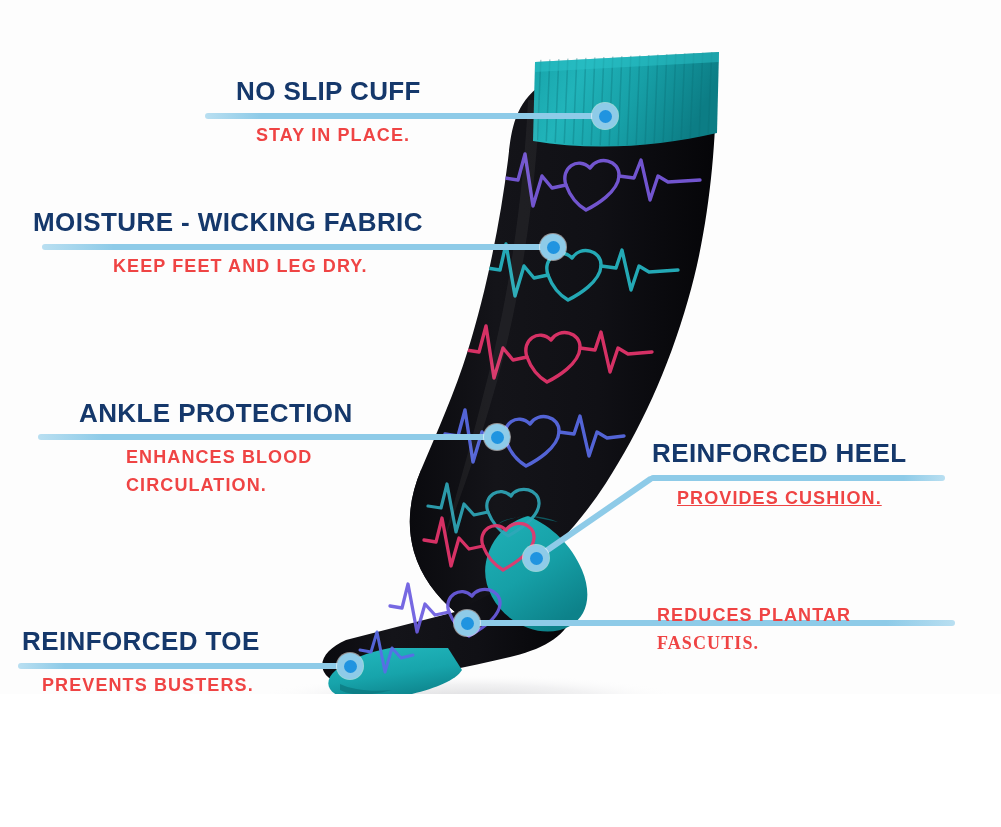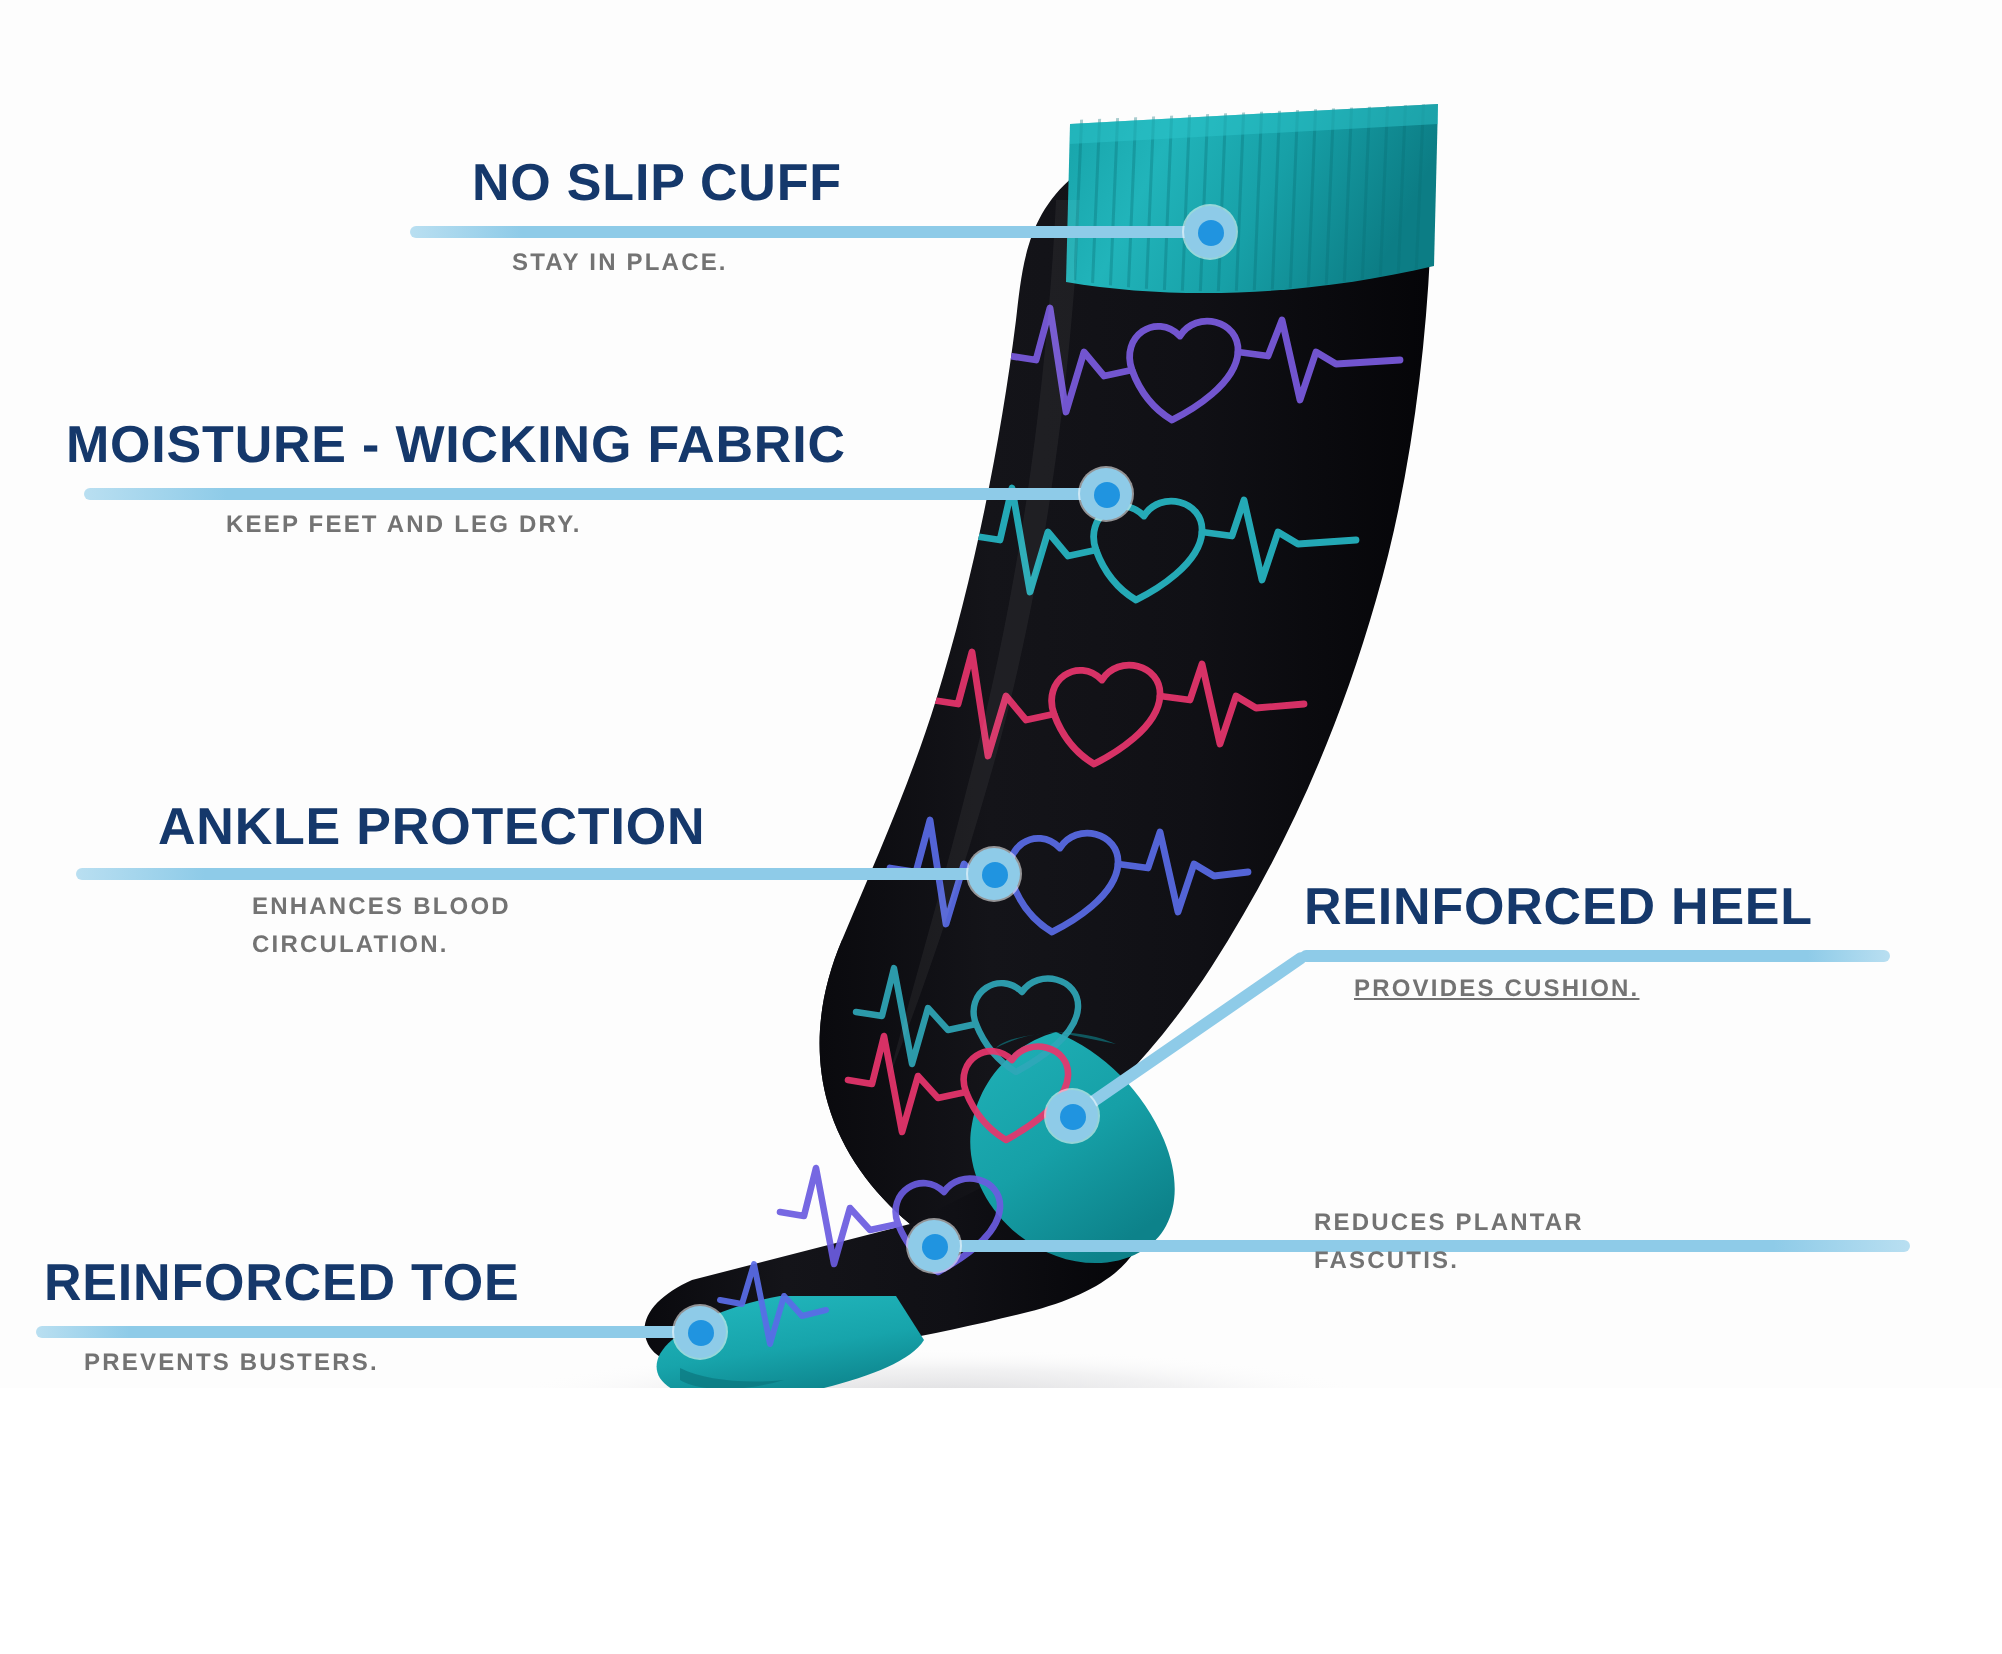--- a/index.html
+++ b/index.html
@@ -34,23 +34,23 @@
   .callout .title {
     font-size: 26px;
     font-weight: bold;
     color: #15386b;
     letter-spacing: 0.4px;
     white-space: nowrap;
     line-height: 1.05;
     font-family: "Liberation Sans", sans-serif;
   }
   .callout .sub {
-    font-size: 12px;
+    font-size: 18px;
     font-weight: bold;
-    color: #737373;
+    color: #ef4444;
     letter-spacing: 1.1px;
     line-height: 1.55;
     white-space: nowrap;
     font-family: "Liberation Sans", sans-serif;
   }
   .callout.right-align .title,
   .callout.right-align .sub { text-align: left; }
 
   
   .rule {
@@ -337,20 +337,20 @@
     <div class="sub" style="margin-left:47px;">CIRCULATION.</div>
   </div>
 
   <div class="callout right-align" style="left:652px; top:440px;">
     <div class="title">REINFORCED HEEL</div>
     <div class="sub" style="margin-top:18px; margin-left:25px;text-decoration:underline;">PROVIDES CUSHION.</div>
   </div>
 
   <div class="callout right-align" style="left:654px; top:585px;">
     <div class="sub" style="margin-top:17px; margin-left:3px;">REDUCES PLANTAR</div>
-    <div class="sub" style="margin-left:3px;">FASCUTIS.</div>
+    <div class="sub" style="margin-left:3px;font-family:Liberation Serif, serif;">FASCUTIS.</div>
   </div>
 
   <div class="hrule" style="top:733px;"></div>
   <div id="footer-wordmark" style="left:903px; top:762px;">KS</div>
   <div class="hrule" style="top:794px;"></div>
 
 </div>
 
 </body></html>

